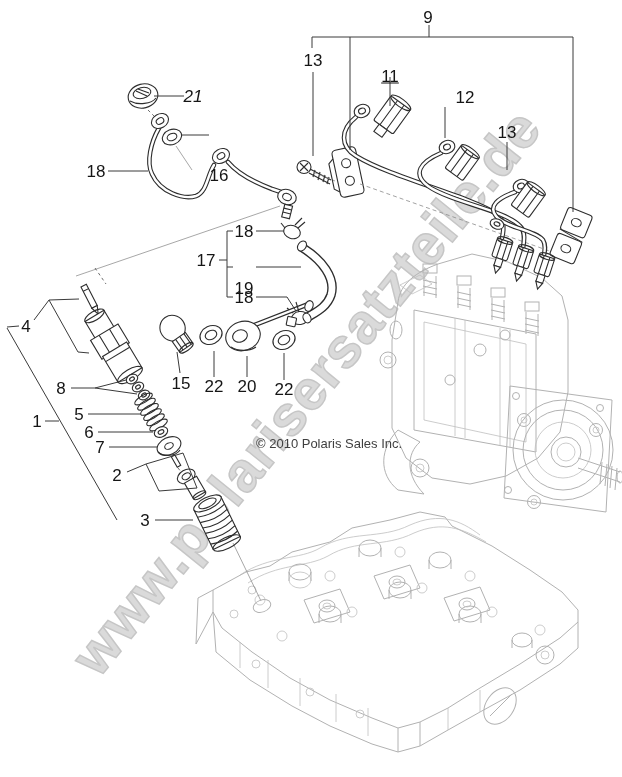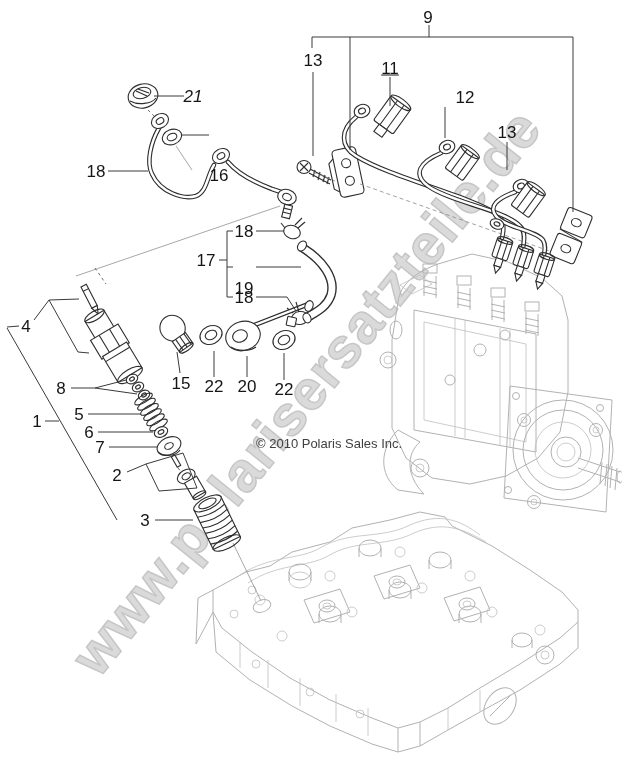--- a/index.html
+++ b/index.html
@@ -427,21 +427,21 @@
 
       <path d="M155,520 L193,520"></path>
     </g>
   </svg>
 
   <div class="copyright">© 2010 Polaris Sales Inc.</div>
 
   <div id="callout-layer">
       <div class="callout" style="left: 428px; top: 17px;">9</div>
       <div class="callout" style="left: 313px; top: 60px;">13</div>
-      <div class="callout" style="left: 390px; top: 68px; text-decoration: underline;">11</div>
+      <div class="callout" style="left: 390px; top: 76px; text-decoration: underline;">11</div>
       <div class="callout" style="left: 445px; top: 97px; margin-left: 20px;">12</div>
       <div class="callout" style="left: 507px; top: 132px;">13</div>
       <div class="callout" style="left: 193px; top: 96px; font-style: italic;">21</div>
       <div class="callout" style="left: 219px; top: 135px; margin-top: 40px;">16</div>
       <div class="callout" style="left: 96px; top: 171px;">18</div>
       <div class="callout" style="left: 244px; top: 231px;">18</div>
       <div class="callout" style="left: 198px; top: 260px; margin-left: 8px;">17</div>
       <div class="callout" style="left: 244px; top: 251px; margin-top: 37px;">19</div>
       <div class="callout" style="left: 244px; top: 297px;">18</div>
       <div class="callout" style="left: 26px; top: 326px;">4</div>

